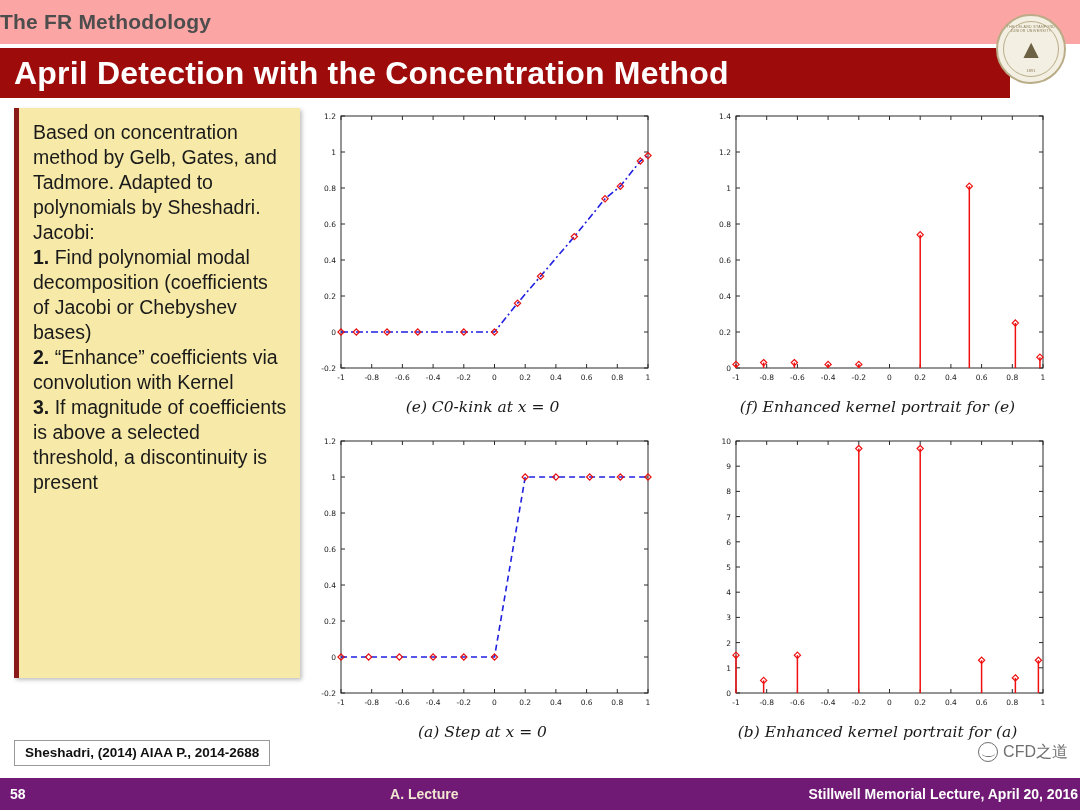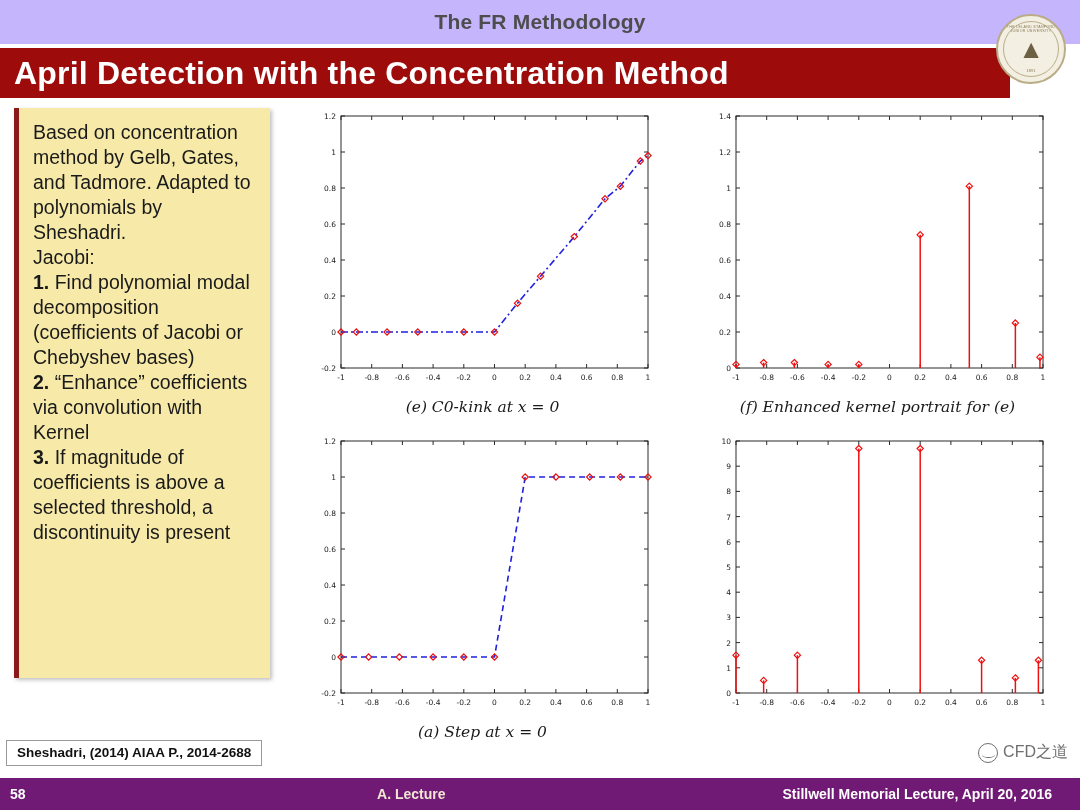--- a/index.html
+++ b/index.html
@@ -7,22 +7,22 @@
     width: 1080px; height: 810px;
     font-family: "Liberation Sans", sans-serif;
     background: #ffffff;
     overflow: hidden;
   }
   .slide { position: relative; width: 1080px; height: 810px; background: #fff; }
 
   
   .section-header {
     position: absolute; left: 0; top: 0; width: 1080px; height: 44px;
-    background: #c4b5fd;
-    display: flex; align-items: center; justify-content: center;
+    background: #fca5a5;
+    display: flex; align-items: center; justify-content: flex-start;
   }
   .section-header-text {
     font-size: 21px; font-weight: bold; color: #4d4d4d;
     letter-spacing: 0.2px;
   }
   .title-bar {
     position: absolute; left: 0; top: 48px; width: 1010px; height: 50px;
     background: #9e0b0b;
     display: flex; align-items: center;
   }
@@ -50,21 +50,21 @@
     letter-spacing: 0.3px;
   }
   .seal-text-bottom {
     position: absolute; bottom: 3px; left: 0; right: 0;
     text-align: center; font-size: 4px; color: #8a7c55;
   }
   .seal-tree { font-size: 26px; color: #6d6144; line-height: 1; }
 
   
   .note-box {
-    position: absolute; left: 14px; top: 108px; width: 256px; height: 570px;
+    position: absolute; left: 14px; top: 108px; width: 286px; height: 570px;
     background: #f7eaa8;
     border-left: 5px solid #8a1a1a;
     box-shadow: 2px 2px 4px rgba(0,0,0,0.25);
     padding: 12px 12px 8px 14px;
   }
   .note-box p {
     font-size: 19.5px; line-height: 25px; color: #1a1a1a;
   }
   .note-box .step b { font-weight: bold; }
 
@@ -81,30 +81,30 @@
   .fig.br { left: 395px; top: 325px; }
   .fig svg { display: block; }
   .fig-caption {
     text-align: center; font-family: "DejaVu Serif", serif;
     font-size: 15.5px; color: #1a1a1a; margin-top: 4px; font-style: italic;
   }
   .axis-text { font-family: "DejaVu Sans", sans-serif; font-size: 7.5px; fill: #1a1a1a; }
 
   
   .citation {
-    position: absolute; left: 6px; top: 740px;
+    position: absolute; left: 14px; top: 740px;
     background: #ffffff; border: 1px solid #999;
     padding: 4px 10px 5px 10px;
     font-size: 13.5px; font-weight: bold; color: #111; text-align: right;
   }
 
   
   .watermark {
     position: absolute; right: 12px; top: 742px;
-    display: flex; align-items: center; gap: 5px;
+    display: flex; align-items: flex-start; gap: 5px;
     color: #6f6f6f; font-size: 16px;
   }
   .wm-logo {
     width: 20px; height: 20px; border-radius: 50%;
     border: 1.6px solid #6f6f6f;
     position: relative;
   }
   .wm-logo:after {
     content: ""; position: absolute; left: 3px; top: 8px;
     width: 13px; height: 5px; border-radius: 50%;
@@ -119,21 +119,21 @@
   }
   .footer-page {
     width: 40px; text-align: left; padding-left: 10px;
     font-size: 14px; font-weight: bold;
   }
   .footer-center {
     flex: 1; text-align: center; font-size: 14px; font-weight: bold;
     color: #f0e6d2;
   }
   .footer-right {
-    padding-right: 28px; font-size: 14px; font-weight: bold;
+    padding-right: 2px; font-size: 14px; font-weight: bold;
   }
 </style>
 </head>
 <body>
 
 <div class="slide">
 
   <div class="section-header">
     <div class="section-header-text">The FR Methodology</div>
   </div>
@@ -475,20 +475,21 @@
           <polygon points="158.8,16.46 161.9,19.560000000000002 158.8,22.660000000000004 155.70000000000002,19.560000000000002" fill="none" stroke="#f01010" stroke-width="1.2"></polygon>
           <line x1="220.2" y1="264" x2="220.2" y2="19.560000000000002" stroke="#f01010" stroke-width="1.5"></line>
           <polygon points="220.2,16.46 223.29999999999998,19.560000000000002 220.2,22.660000000000004 217.1,19.560000000000002" fill="none" stroke="#f01010" stroke-width="1.2"></polygon>
           <line x1="281.6" y1="264" x2="281.6" y2="231.24" stroke="#f01010" stroke-width="1.5"></line>
           <polygon points="281.6,228.14000000000001 284.70000000000005,231.24 281.6,234.34 278.5,231.24" fill="none" stroke="#f01010" stroke-width="1.2"></polygon>
           <line x1="315.36999999999995" y1="264" x2="315.36999999999995" y2="248.88" stroke="#f01010" stroke-width="1.5"></line>
           <polygon points="315.36999999999995,245.78 318.46999999999997,248.88 315.36999999999995,251.98 312.2699999999999,248.88" fill="none" stroke="#f01010" stroke-width="1.2"></polygon>
           <line x1="338.395" y1="264" x2="338.395" y2="231.24" stroke="#f01010" stroke-width="1.5"></line>
           <polygon points="338.395,228.14000000000001 341.495,231.24 338.395,234.34 335.29499999999996,231.24" fill="none" stroke="#f01010" stroke-width="1.2"></polygon>
         </svg>
+      <div class="fig-caption">(b) Enhanced kernel portrait for (a)</div>
     </div>
 
   </div>
 
   <div class="citation">Sheshadri, (2014) AIAA P., 2014-2688</div>
 
   <div class="watermark">
     <div class="wm-logo"></div>
     <span>CFD之道</span>
   </div>

